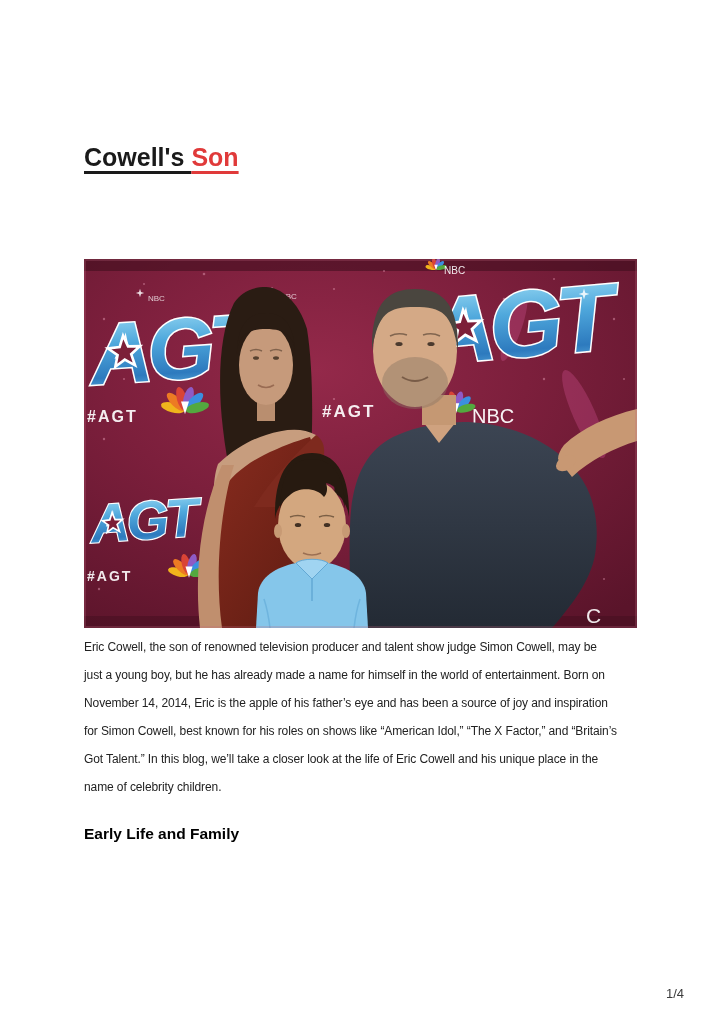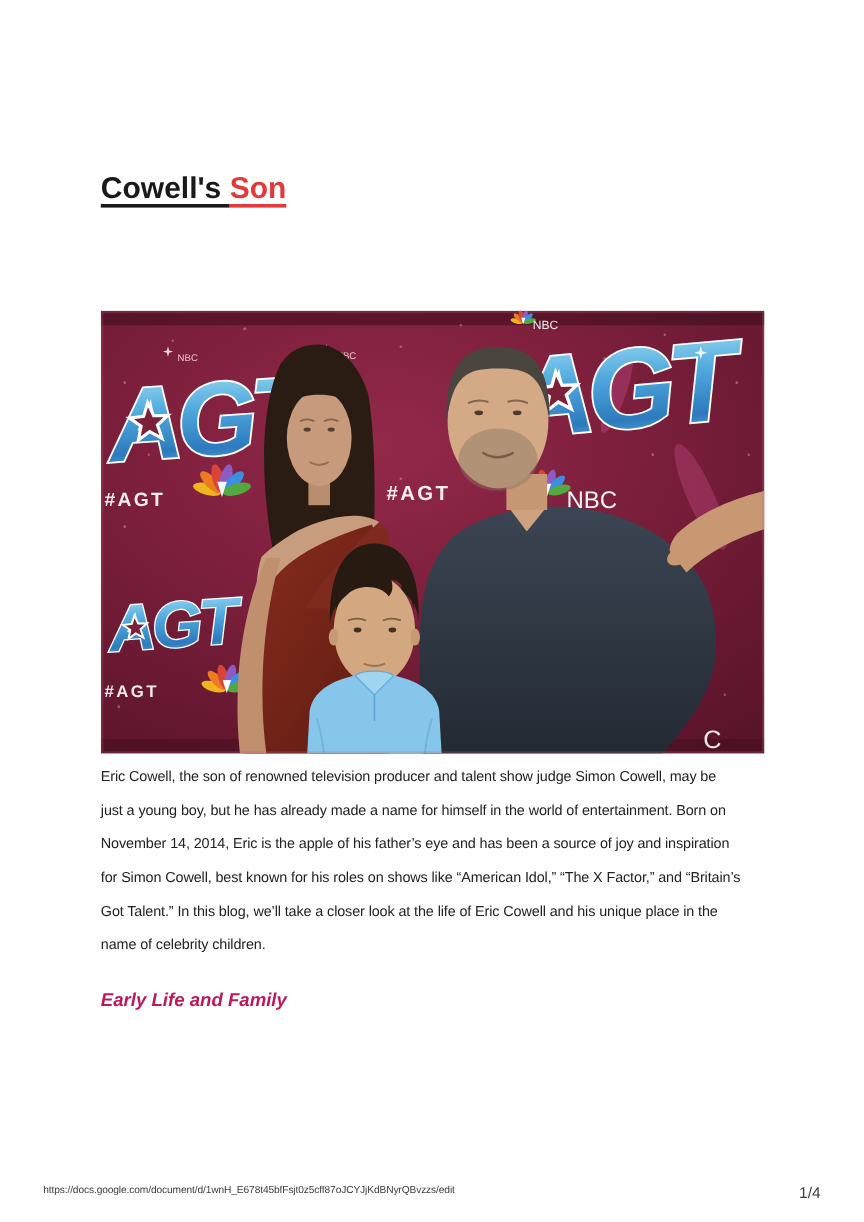--- a/index.html
+++ b/index.html
@@ -20,21 +20,21 @@
   .doc-h1 .t-line + .t-line{margin-top:8px;}
   .doc-h1 span{text-decoration:underline;text-decoration-thickness:2.5px;text-underline-offset:5px;}
   .c-red{color:#e03a3a;}
   .c-green{color:#3fd23f;}
   
   .photo-wrap{position:absolute;left:84px;top:259px;width:553px;height:369px;}
   .photo-wrap svg{display:block;}
   
   .doc-paragraph{position:absolute;left:84px;top:633px;width:600px;font-size:12px;letter-spacing:-0.1px;color:#222;}
   .doc-paragraph .p-line{white-space:nowrap;height:28px;line-height:28px;}
-  .doc-h2{position:absolute;left:84px;top:812px;font-size:15.5px;font-weight:bold;color:#be185d;white-space:nowrap;font-style:italic;}
+  .doc-h2{position:absolute;left:84px;top:812px;font-size:15.5px;font-weight:bold;color:#000000;white-space:nowrap;}
 </style>
 </head>
 <body>
 
 <div class="page">
 
 
   <h1 class="doc-h1">
     <div class="t-line"><span>Cowell's </span><span class="c-red">Son</span></div>
   </h1>
@@ -217,17 +217,16 @@
     <div class="p-line">just a young boy, but he has already made a name for himself in the world of entertainment. Born on</div>
     <div class="p-line">November 14, 2014, Eric is the apple of his father’s eye and has been a source of joy and inspiration</div>
     <div class="p-line">for Simon Cowell, best known for his roles on shows like “American Idol,” “The X Factor,” and “Britain’s</div>
     <div class="p-line">Got Talent.” In this blog, we’ll take a closer look at the life of Eric Cowell and his unique place in the</div>
     <div class="p-line">name of celebrity children.</div>
   </div>
 
   <h2 class="doc-h2">Early Life and Family</h2>
 
   <div class="print-footer">
-    <span class="url">https://docs.google.com/document/d/1wnH_E678t45bfFsjt0z5cff87oJCYJjKdBNyrQBvzzs/edit</span>
     <span class="page-num">1/4</span>
   </div>
 
 </div>
 
 </body></html>

